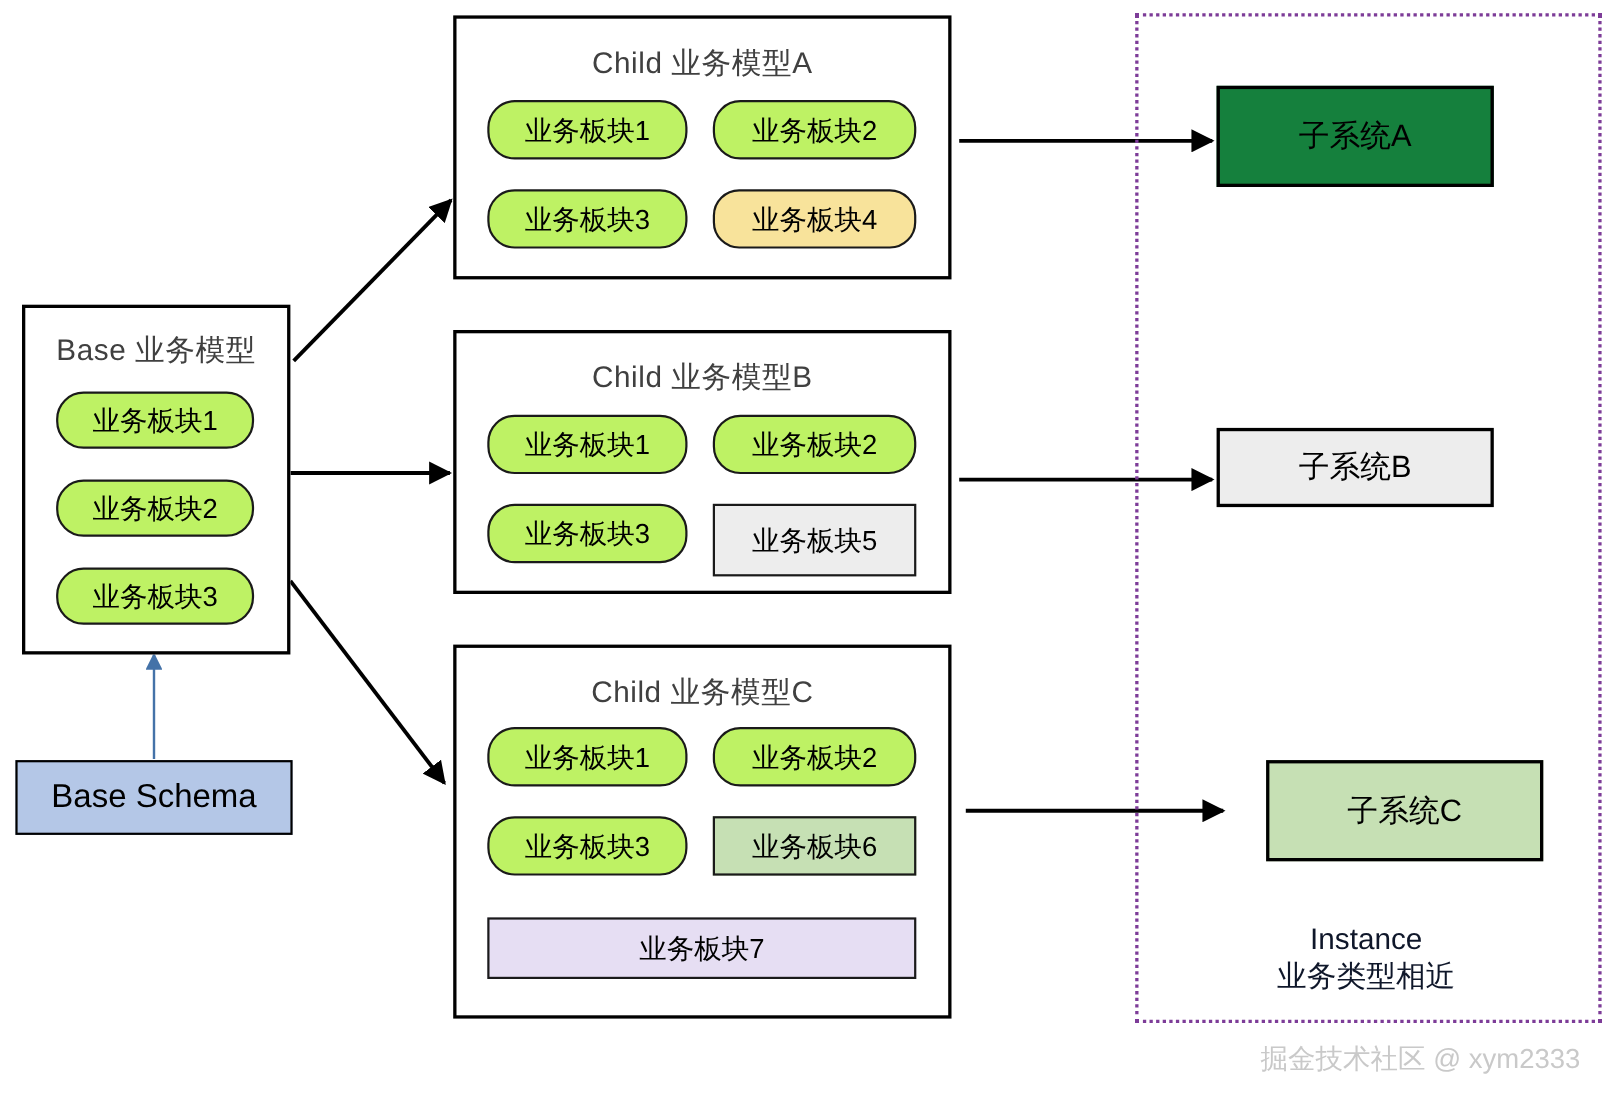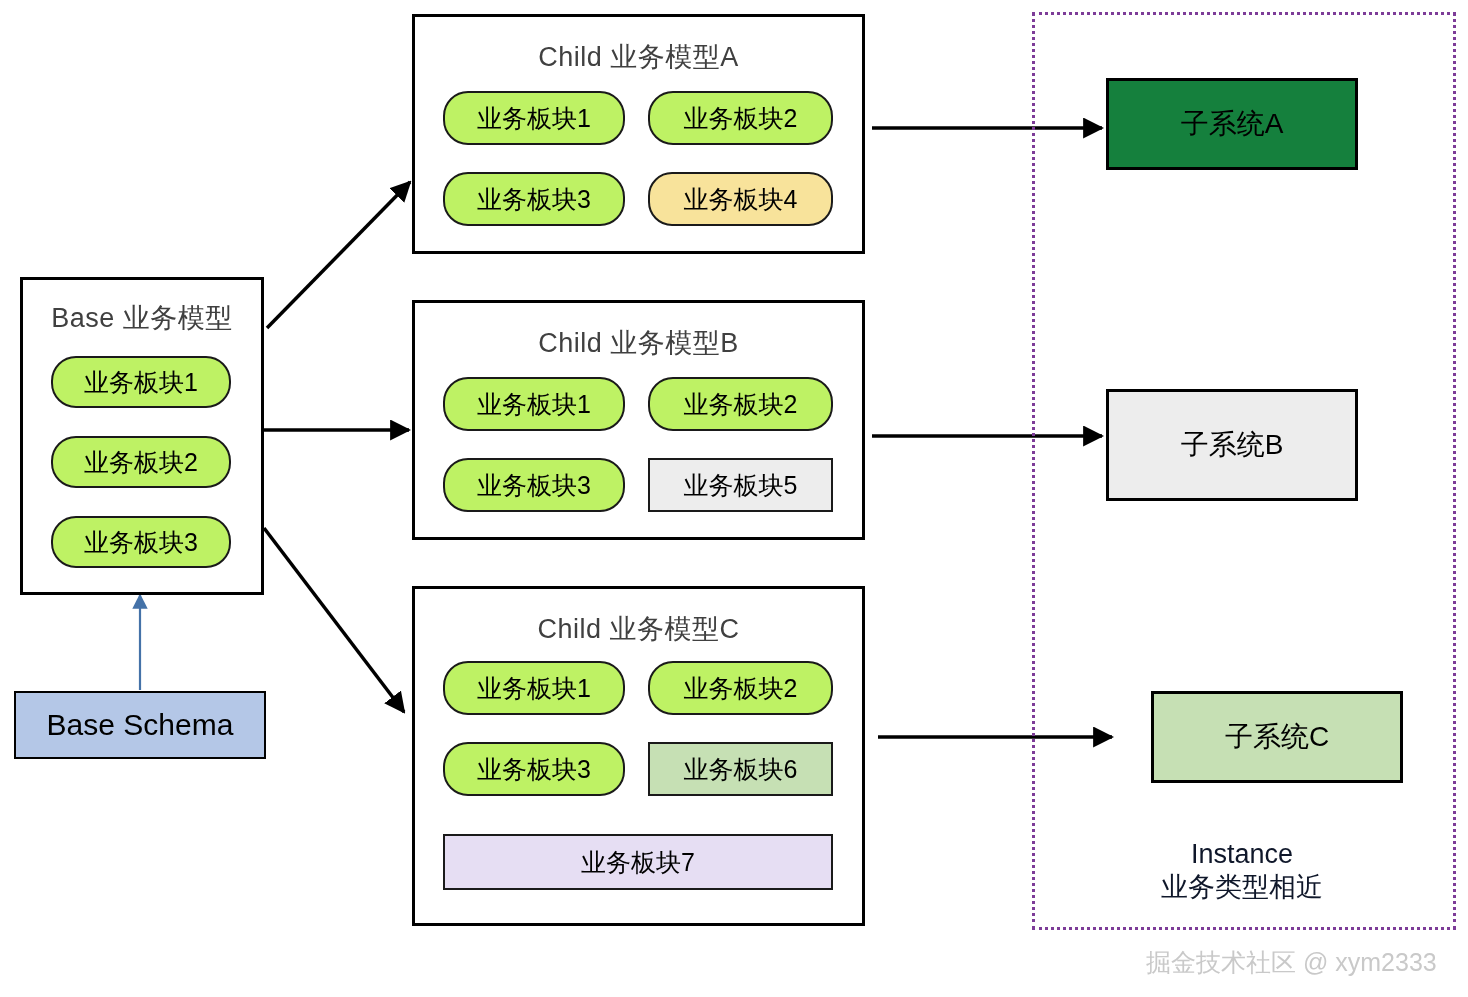--- a/index.html
+++ b/index.html
@@ -165,38 +165,38 @@
     <div class="box blk blk-pink" style="left:28px; top:155px; width:182px; height:54px;">业务板块3</div>
     <div class="box blk blk-yellow" style="left:233px; top:155px; width:185px; height:54px;">业务板块4</div>
   </div>
 
   <div class="box panel" style="left:412px; top:300px; width:453px; height:240px;">
     <div class="panel-title" style="top:22px;">Child 业务模型B</div>
 
     <div class="box blk blk-pink" style="left:28px; top:74px; width:182px; height:54px;">业务板块1</div>
     <div class="box blk blk-pink" style="left:233px; top:74px; width:185px; height:54px;">业务板块2</div>
     <div class="box blk blk-pink" style="left:28px; top:155px; width:182px; height:54px;">业务板块3</div>
-    <div class="box blk blk-gray" style="left:233px; top:155px; width:185px; height:54px;">业务板块5</div>
+    <div class="box blk blk-gray" style="left:233px; top:155px; width:185px; height:66px;">业务板块5</div>
   </div>
 
   <div class="box panel" style="left:412px; top:586px; width:453px; height:340px;">
     <div class="panel-title" style="top:22px;">Child 业务模型C</div>
 
     <div class="box blk blk-pink" style="left:28px; top:72px; width:182px; height:54px;">业务板块1</div>
     <div class="box blk blk-pink" style="left:233px; top:72px; width:185px; height:54px;">业务板块2</div>
     <div class="box blk blk-pink" style="left:28px; top:153px; width:182px; height:54px;">业务板块3</div>
     <div class="box blk blk-green" style="left:233px; top:153px; width:185px; height:54px;">业务板块6</div>
     <div class="box blk blk-purple" style="left:28px; top:245px; width:390px; height:56px;">业务板块7</div>
   </div>
 
   <div class="instance-group" style="left:1032px; top:12px; width:424px; height:918px;"></div>
 
   <div class="box subsys sub-yellow" style="left:1106px; top:78px; width:252px; height:92px;">子系统A</div>
 
-  <div class="box subsys sub-gray" style="left:1106px; top:389px; width:252px; height:112px;">子系统B</div>
+  <div class="box subsys sub-gray" style="left:1106px; top:389px; width:252px; height:72px;">子系统B</div>
 
   <div class="box subsys sub-green" style="left:1116px; top:691px; width:252px; height:92px;margin-left:35px;">子系统C</div>
 
   <div class="instance-label" style="left:1112px; top:838px; width:260px;">
     <div>Instance</div>
     <div>业务类型相近</div>
   </div>
 
   <div class="watermark" style="left:1146px; top:946px;">掘金技术社区 @ xym2333</div>
 

